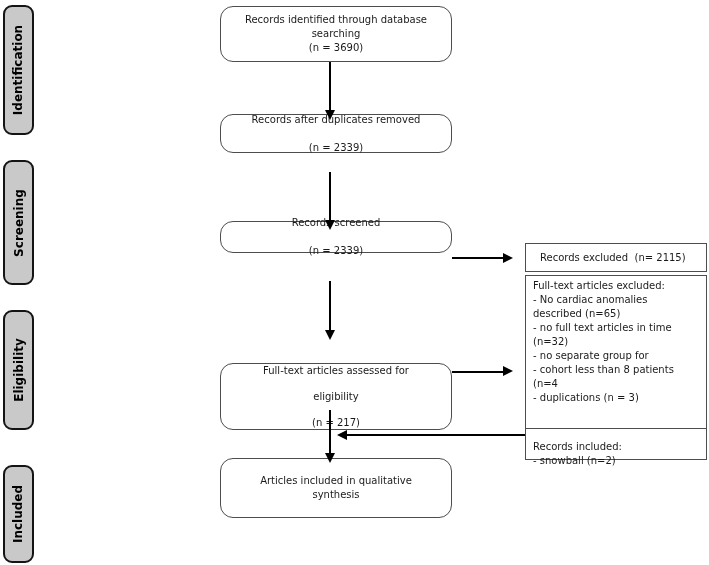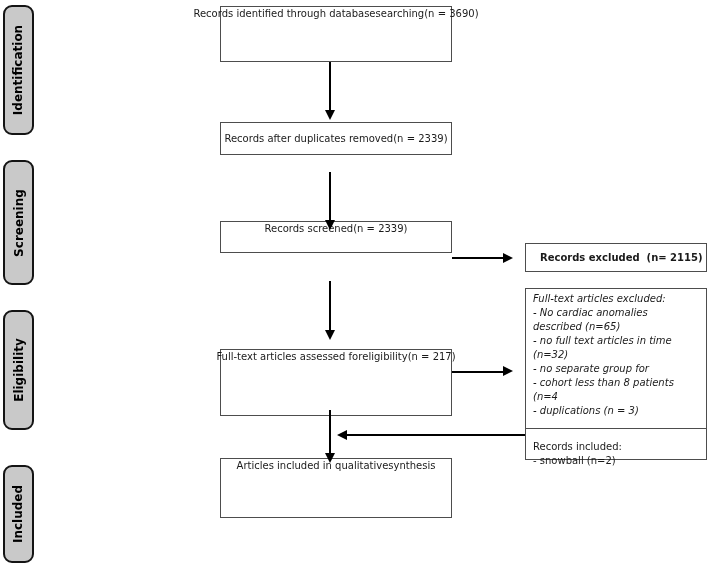--- a/index.html
+++ b/index.html
@@ -37,23 +37,24 @@
     background: #ffffff;
     border: 1.5px solid #4d4d4d;
     color: #1a1a1a;
     font-size: 10px;
     line-height: 14px;
   }
   .main-box {
     left: 220px;
     width: 232px;
     display: flex;
-    flex-direction: row;
+    flex-direction: column;
     justify-content: center;
     text-align: center;
+    border-radius: 13px;
   }
   .side-box {
     left: 525px;
     width: 182px;
     padding: 3px 4px 0 7px;
     text-align: left;
   }
   .side-box.vcenter {
     display: flex;
     flex-direction: column;
@@ -100,48 +101,48 @@
   <div class="stage" style="top:465px; height:98px;">
     <span class="stage-label">Included</span>
   </div>
 
   <div class="flowbox main-box" style="top:6px; height:56px;">
     <div class="bline">Records identified through database</div>
     <div class="bline">searching</div>
     <div class="bline">(n = 3690)</div>
   </div>
 
-  <div class="flowbox main-box" style="top:122px; height:33px;align-items:center;">
+  <div class="flowbox main-box" style="top:114px; height:39px;align-items:center;">
     <div class="bline">Records after duplicates removed</div>
     <div class="bline"></div>
     <div class="bline">(n = 2339)</div>
   </div>
 
   <div class="flowbox main-box" style="top:221px; height:32px;text-align:center;">
     <div class="bline">Records screened</div>
     <div class="bline"></div>
     <div class="bline">(n = 2339)</div>
   </div>
 
-  <div class="flowbox main-box" style="top:349px; height:67px;">
+  <div class="flowbox main-box" style="top:363px; height:67px;gap:12px;">
     <div class="bline">Full-text articles assessed for</div>
     <div class="bline">eligibility</div>
     <div class="bline">(n = 217)</div>
   </div>
 
   <div class="flowbox main-box" style="top:458px; height:60px;">
     <div class="bline">Articles included in qualitative</div>
     <div class="bline">synthesis</div>
   </div>
 
   <div class="flowbox side-box vcenter" style="top:243px; height:29px;">
-    <div class="bline" style="padding-left:7px;font-weight:bold;">Records excluded  (n= 2115)</div>
+    <div class="bline" style="padding-left:7px;">Records excluded  (n= 2115)</div>
   </div>
 
-  <div class="flowbox side-box" style="top:288px; height:166px;font-style:italic;">
+  <div class="flowbox side-box" style="top:275px; height:166px;">
     <div class="bline">Full-text articles excluded:</div>
     <div class="bline">- No cardiac anomalies</div>
     <div class="bline">described (n=65)</div>
     <div class="bline">- no full text articles in time</div>
     <div class="bline">(n=32)</div>
     <div class="bline">- no separate group for</div>
     <div class="bline">- cohort less than 8 patients</div>
     <div class="bline">(n=4</div>
     <div class="bline">- duplications (n = 3)</div>
   </div>

